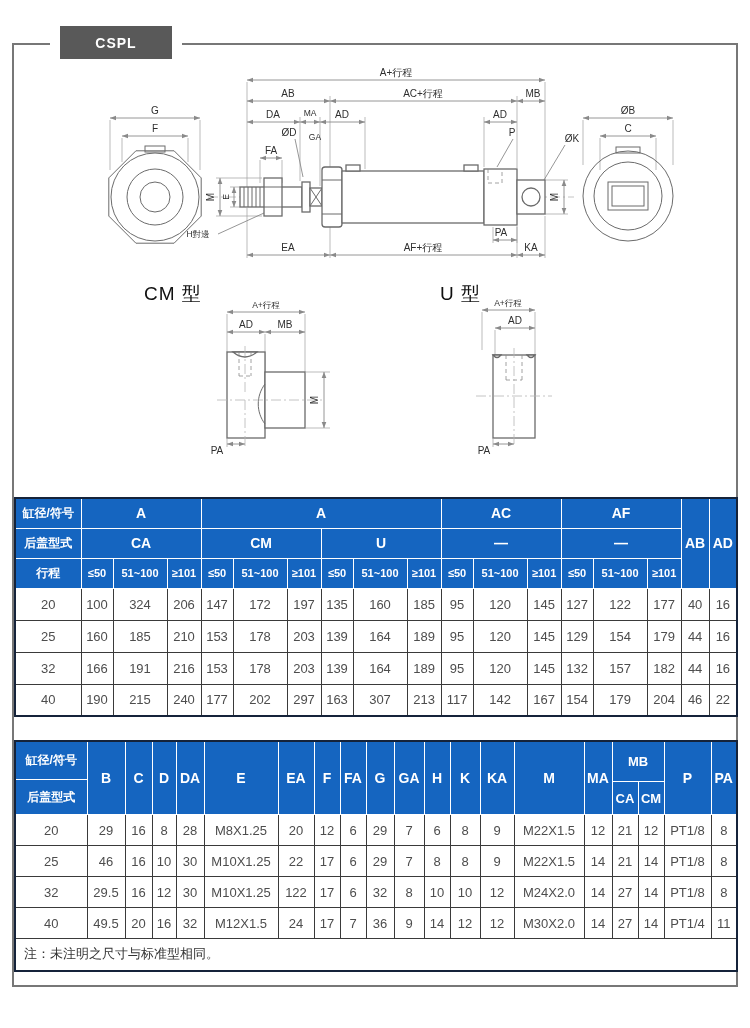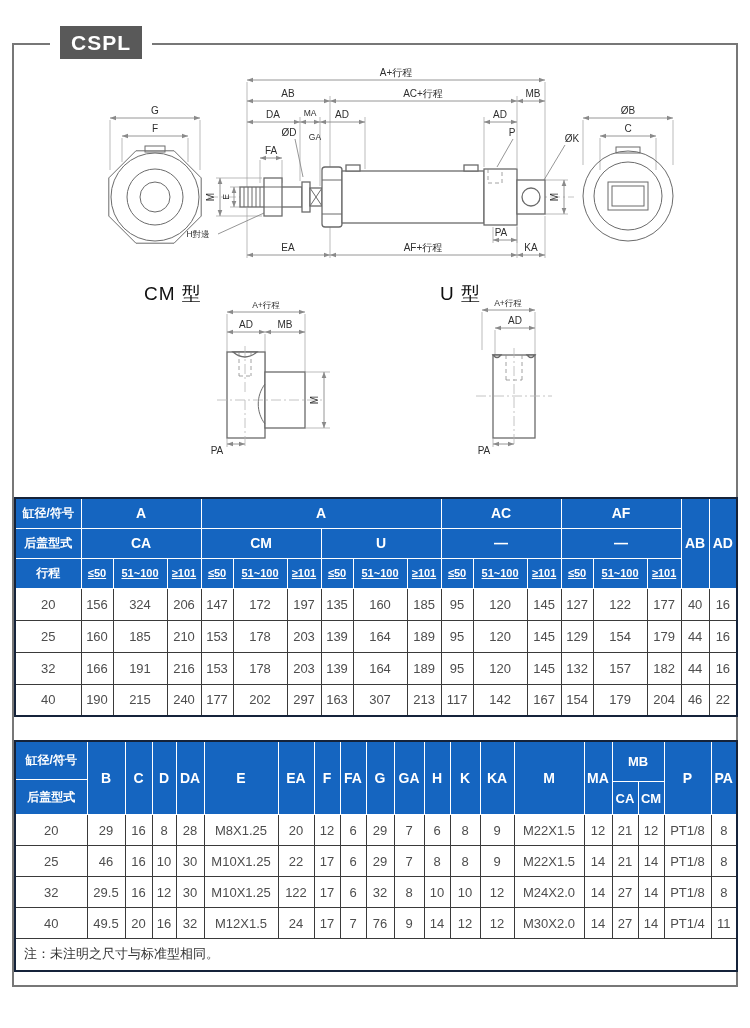--- a/index.html
+++ b/index.html
@@ -8,22 +8,22 @@
     font-family:"Liberation Sans", sans-serif; overflow:hidden;
   }
   .frame {
     position:absolute; left:12px; top:43px; width:722px; height:940px;
     border:2px solid #777;
   }
   .badge-wrap {
     position:absolute; left:50px; top:26px; background:#fff; padding:0 10px; z-index:3;
   }
   .badge {
-    width:82px; height:33px; background:var(--badge_gray,#595959); color:#fff;
-    font-size:21px; font-weight:bold; letter-spacing:1px;
+    width:112px; height:33px; background:var(--badge_gray,#595959); color:#fff;
+    font-size:14px; font-weight:bold; letter-spacing:1px;
     display:flex; align-items:center; justify-content:center;
   }
   svg.draw { position:absolute; left:12px; top:50px; z-index:2; }
   .part  { fill:#fff; stroke:#6b6b6b; stroke-width:1.3; }
   .part2 { fill:none; stroke:#6b6b6b; stroke-width:1; }
   .dim   { stroke:#8a8a8a; stroke-width:0.9; fill:none; }
   .ext   { stroke:#9e9e9e; stroke-width:0.7; }
   .cl    { stroke:#b5b5b5; stroke-width:0.8; stroke-dasharray:10 3 2 3; fill:none; }
   .dsh   { stroke:#8a8a8a; stroke-width:0.8; stroke-dasharray:4 3; fill:none; }
   text.dl  { font-size:10px; fill:#2e2e2e; text-anchor:middle; }
@@ -31,21 +31,21 @@
   text.ttl { font-size:19px; fill:#101010; letter-spacing:1px; }
   .twrap { position:absolute; z-index:2; }
   .t1 { left:14px; top:497px; }
   .t2 { left:14px; top:740px; }
   table { border-collapse:collapse; table-layout:fixed; width:722px; background:#fff; border:2px solid #15233a; }
   th {
     background:var(--header_blue,#1565c0); color:#fff; border:1.5px solid #fff;
     font-weight:bold; padding:0; font-size:14px; overflow:hidden;
   }
   th.cn { font-size:12px; }
-  th.stroke { font-size:11px;text-decoration:underline; }
+  th.stroke { font-size:11px; }
   td {
     border:1px solid #3a3a3a; color:#4d4d4d; text-align:center;
     font-size:13px; padding:0; overflow:hidden;
   }
   .t1 thead tr { height:30px; }
   .t1 tbody tr { height:32px; }
   .t2 thead tr.r1 { height:40px; }
   .t2 thead tr.r2 { height:32px; }
   .t2 tbody tr { height:31px; }
   .t2 tfoot tr { height:32px; }
@@ -298,21 +298,21 @@
         <th class="stroke">51~100</th>
         <th class="stroke">≥101</th>
         <th class="stroke">≤50</th>
         <th class="stroke">51~100</th>
         <th class="stroke">≥101</th>
       </tr>
     </thead>
     <tbody>
         <tr>
           <td>20</td>
-          <td>156</td>
+          <td>100</td>
           <td>324</td>
           <td>206</td>
           <td>147</td>
           <td>172</td>
           <td>197</td>
           <td>135</td>
           <td>160</td>
           <td>185</td>
           <td>95</td>
           <td>120</td>
@@ -511,21 +511,21 @@
         <tr>
           <td>40</td>
           <td>49.5</td>
           <td>20</td>
           <td>16</td>
           <td>32</td>
           <td>M12X1.5</td>
           <td>24</td>
           <td>17</td>
           <td>7</td>
-          <td>76</td>
+          <td>36</td>
           <td>9</td>
           <td>14</td>
           <td>12</td>
           <td>12</td>
           <td>M30X2.0</td>
           <td>14</td>
           <td>27</td>
           <td>14</td>
           <td>PT1/4</td>
           <td>11</td>

